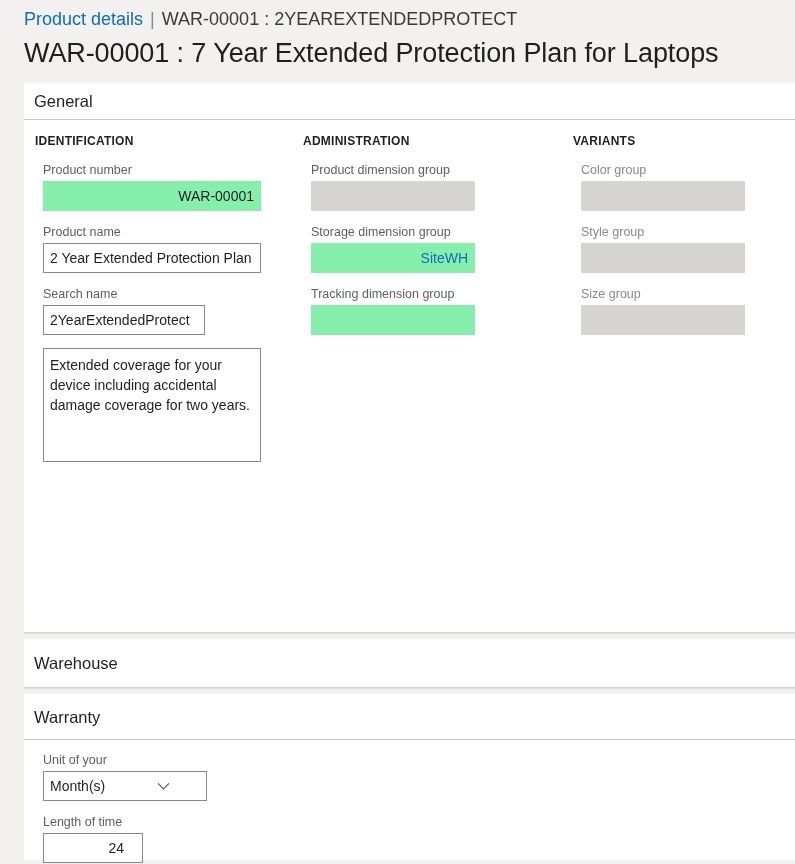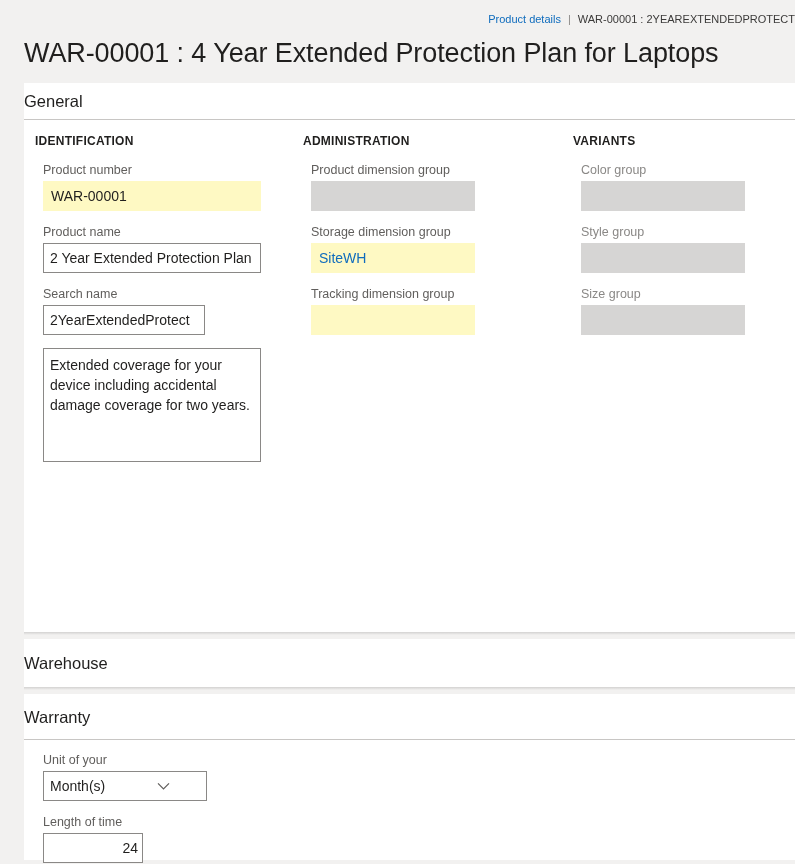--- a/index.html
+++ b/index.html
@@ -17,25 +17,24 @@
     color: #333333;
     overflow: hidden;
   }
 
   
   .page-header {
     background: #f2f1f0;
     padding: 10px 0 14px 24px;
   }
   .breadcrumb {
-    font-size: 11px;
+    font-size: 18px;
     line-height: 18px;
     white-space: nowrap;
     color: #333333;
-    text-align: right;
   }
   .breadcrumb-link {
     color: #0f6cbd;
     text-decoration: none;
     cursor: pointer;
   }
   .breadcrumb-sep {
     color: #8a8886;
     padding: 0 7px;
   }
@@ -64,20 +63,21 @@
     position: absolute;
     left: 0; right: 0; bottom: -3px;
     height: 3px;
     background: linear-gradient(to bottom, rgba(0,0,0,0.13), rgba(0,0,0,0));
     pointer-events: none;
   }
   .panel-header {
     height: 36px;
     display: flex;
     align-items: center;
+    padding-left: 10px;
   }
   .panel-title {
     font-size: 16.5px;
     font-weight: 400;
     color: #201f1e;
     line-height: 20px;
   }
   .panel-divider {
     height: 1px;
     background: #c8c6c4;
@@ -129,23 +129,24 @@
     line-height: 28px;
     border-radius: 0;
     outline: none;
     white-space: nowrap;
     overflow: hidden;
   }
 
   
   .input.readonly {
     border: 1px solid transparent;
-    background: #fef9c3;
+    background: #86efac;
     color: #201f1e;
     padding-left: 7px;
+    text-align: right;
   }
   .input.readonly.link { color: #0f6cbd; }
 
   
   .input.disabled {
     border: 1px solid transparent;
     background: #d6d5d4;
     color: #a19f9d;
   }
 
@@ -178,33 +179,33 @@
     position: absolute;
     right: 9px;
     top: 0;
     height: 30px;
     display: flex;
     align-items: center;
     pointer-events: none;
   }
   .chev svg { display: block; }
 
-  .numeric { width: 100px; text-align: right; padding-right: 4px; }
+  .numeric { width: 100px; text-align: right; padding-right: 18px; }
 
   
   .warranty-body { padding: 12px 0 0 11px; height: 120px; }
 </style>
 </head>
 <body>
 
 <div class="page-header">
   <div class="breadcrumb">
     <span class="breadcrumb-link">Product details</span><span class="breadcrumb-sep">|</span><span class="breadcrumb-current">WAR-00001 : 2YEAREXTENDEDPROTECT</span>
   </div>
-  <h1 class="page-title">WAR-00001 : 4 Year Extended Protection Plan for Laptops</h1>
+  <h1 class="page-title">WAR-00001 : 7 Year Extended Protection Plan for Laptops</h1>
 </div>
 
 <div class="panel shadowed">
   <div class="panel-header">
     <span class="panel-title">General</span>
   </div>
   <div class="panel-divider"></div>
 
   <div class="panel-body">
     <div class="columns">

